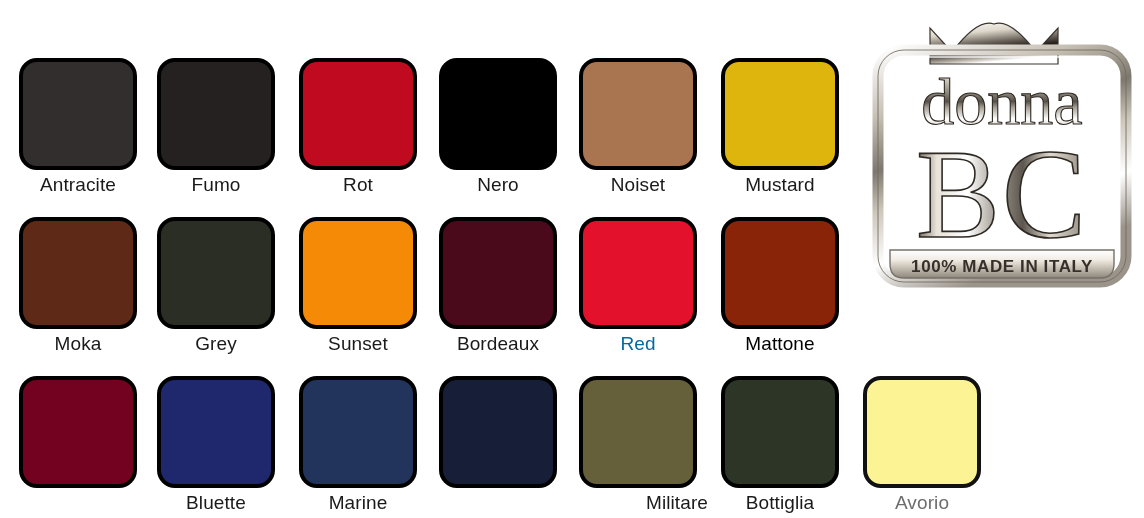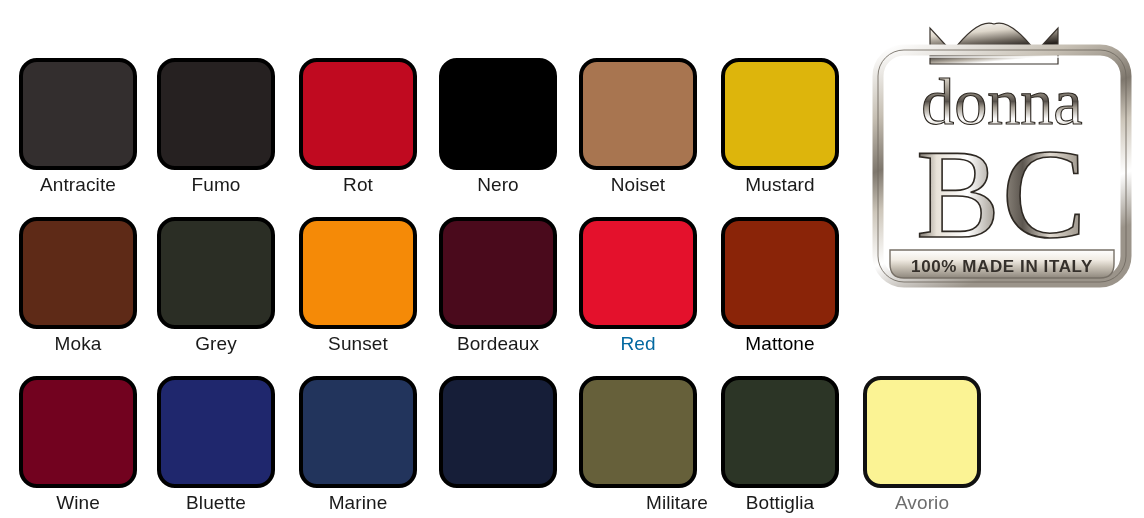--- a/index.html
+++ b/index.html
@@ -130,21 +130,20 @@
       <div class="swatch-chip" style="background-color: rgb(228, 17, 44);"></div>
       <div class="swatch-label" style="color: #0369a1;">Red</div>
     </div>
     <div class="swatch-cell row-1 col-5">
       <div class="swatch-chip" style="background-color: rgb(138, 36, 8);"></div>
       <div class="swatch-label" style="color: #000000; text-align: center;">Mattone</div>
     </div>
 
     <div class="swatch-cell row-2 col-0">
       <div class="swatch-chip" style="background-color: rgb(114, 2, 31);"></div>
-      <div class="swatch-label" style="color: rgb(26, 26, 26);">Wine</div>
     </div>
     <div class="swatch-cell row-2 col-1">
       <div class="swatch-chip" style="background-color: rgb(31, 39, 109);"></div>
       <div class="swatch-label" style="color: rgb(26, 26, 26);">Bluette</div>
     </div>
     <div class="swatch-cell row-2 col-2">
       <div class="swatch-chip" style="background-color: rgb(34, 52, 92);"></div>
       <div class="swatch-label" style="color: rgb(26, 26, 26);">Marine</div>
     </div>
     <div class="swatch-cell row-2 col-3">

